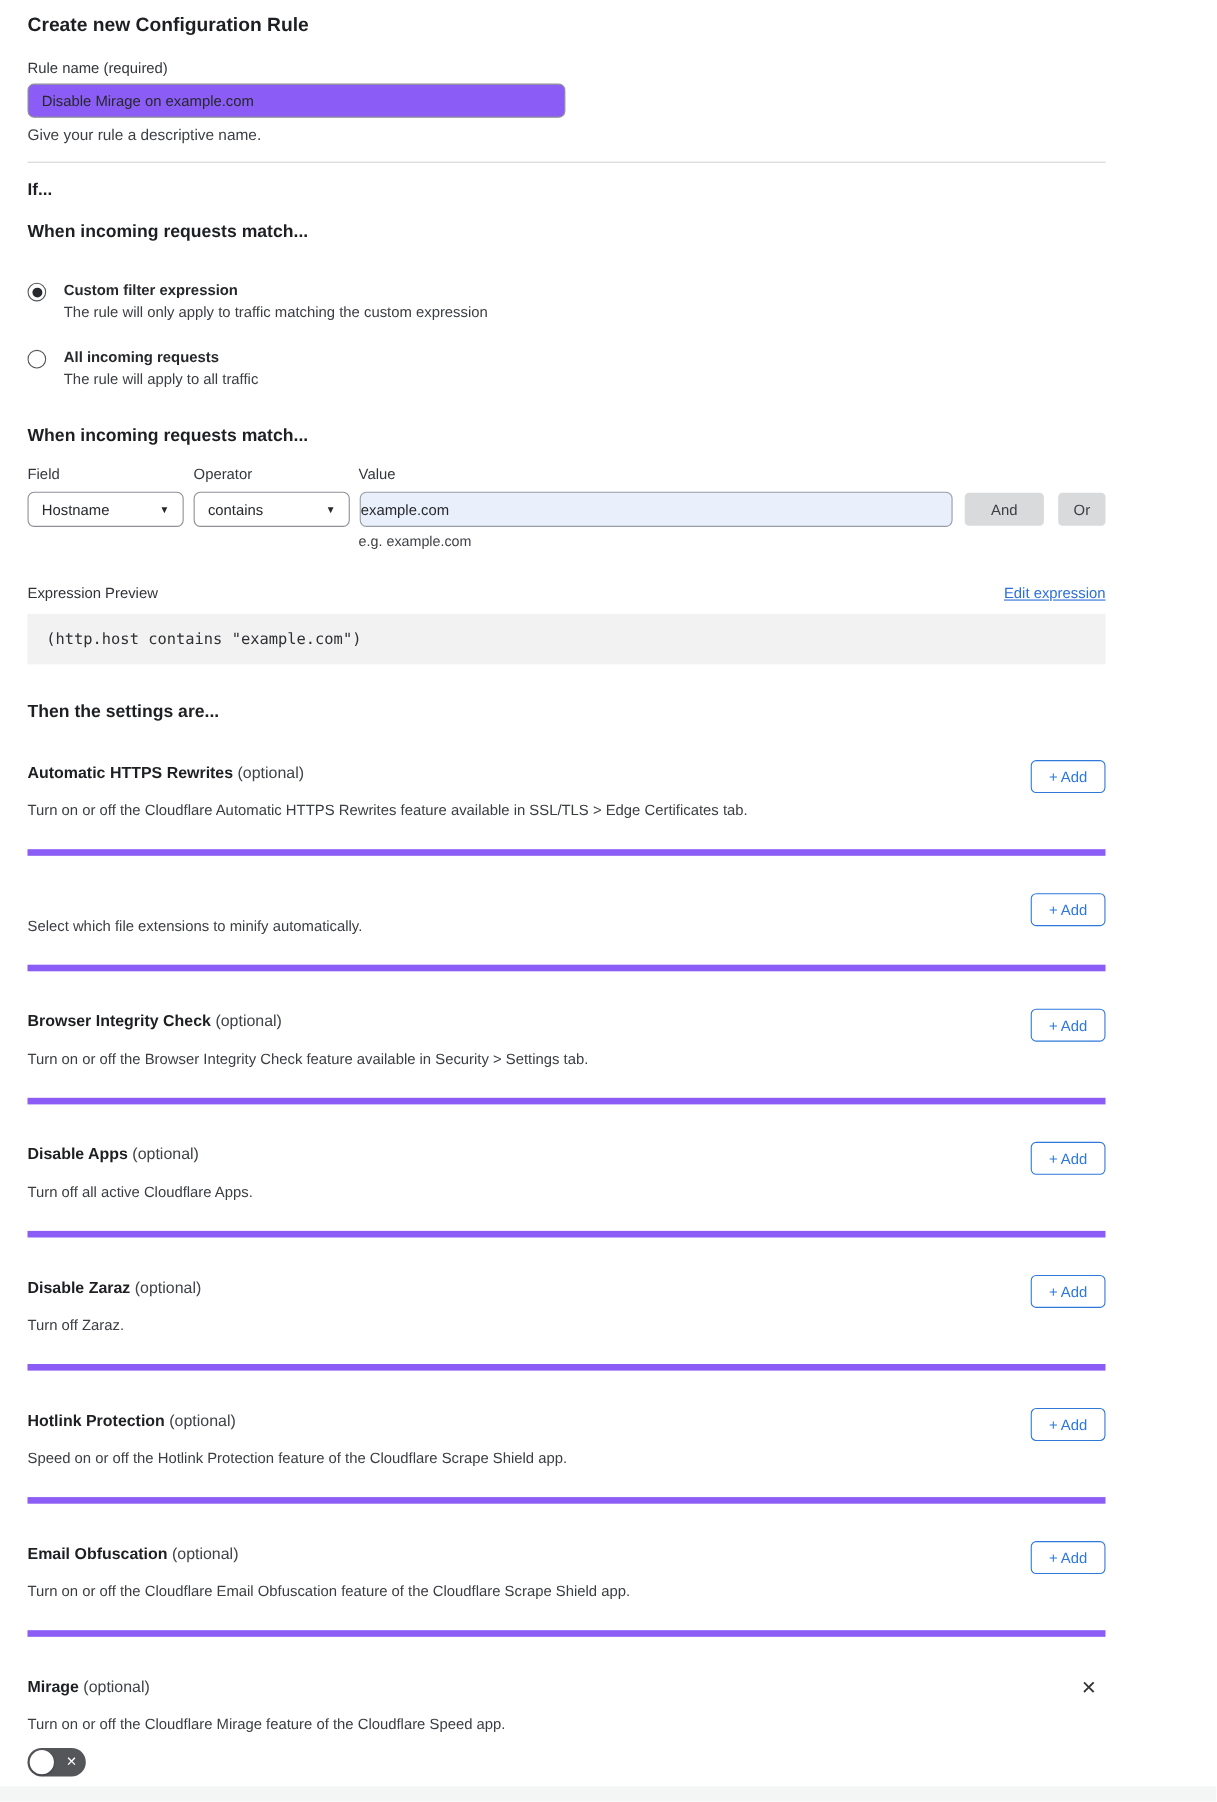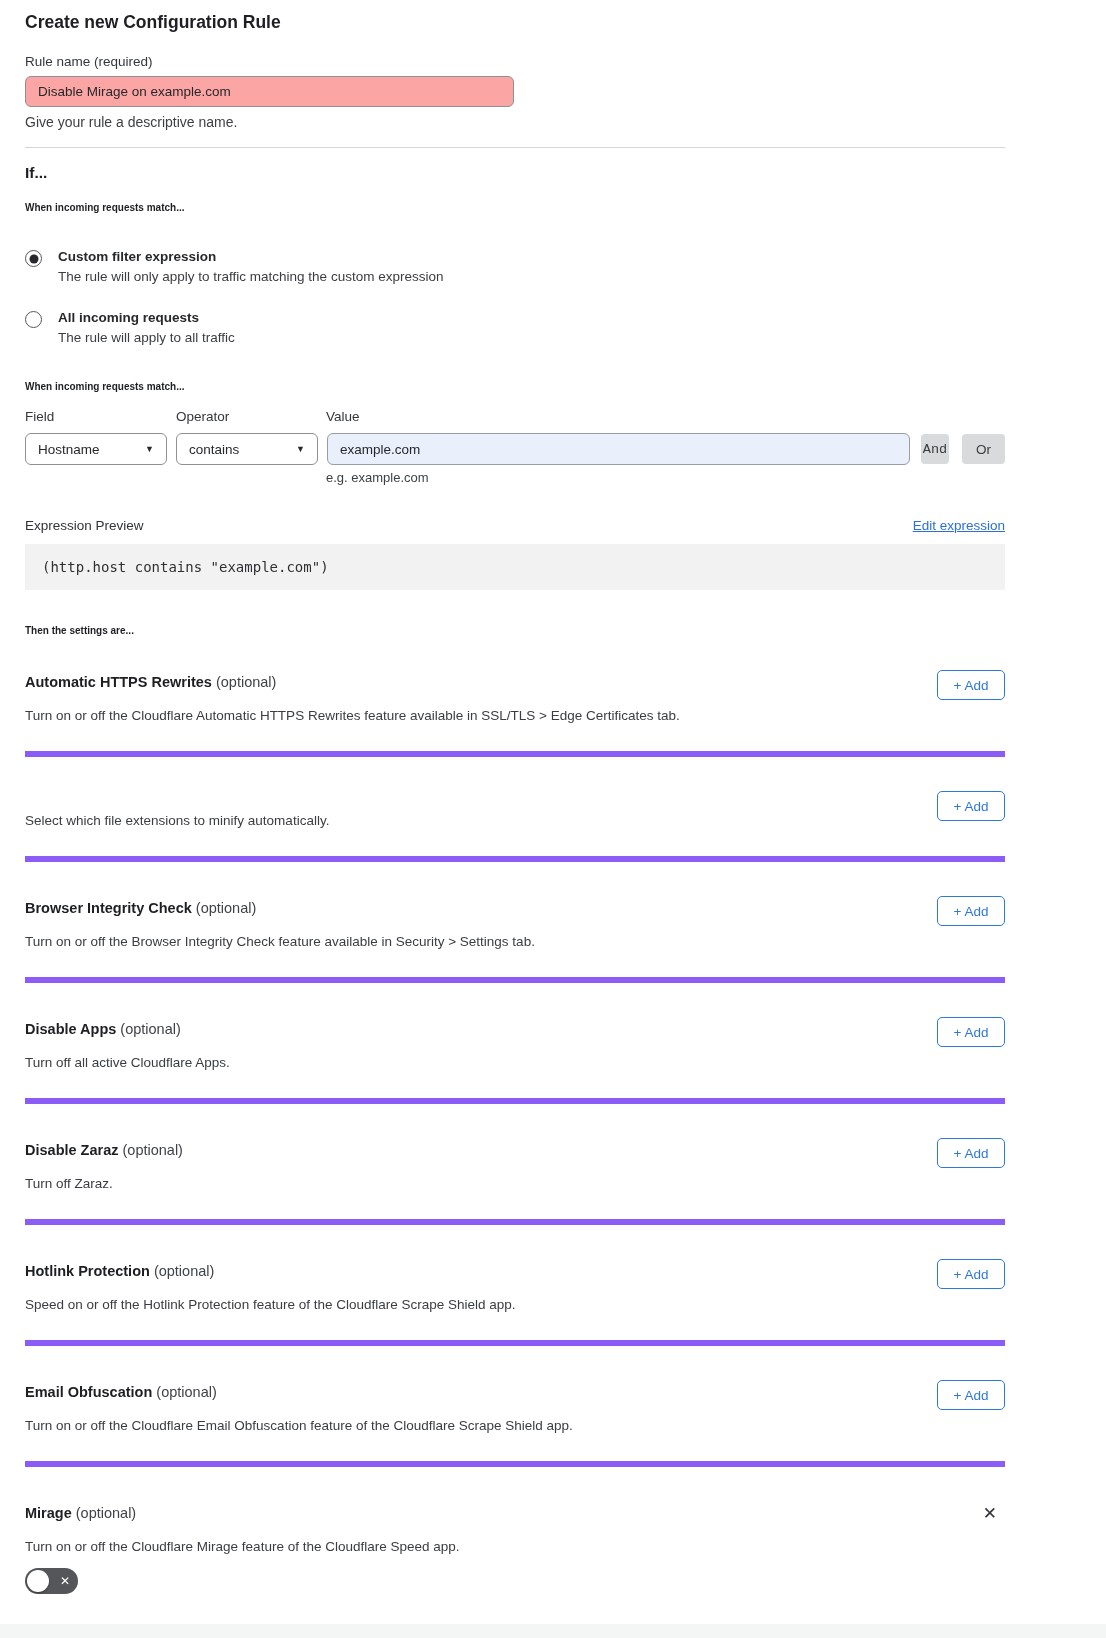--- a/index.html
+++ b/index.html
@@ -5,28 +5,28 @@
   * { margin:0; padding:0; box-sizing:border-box; }
   html,body { width:1106px; height:1638px; overflow:hidden; background:#ffffff;
     font-family:"Liberation Sans","DejaVu Sans",sans-serif; color:#26282c; position:relative; }
   .container { width:980px; margin-left:25px; position:relative; }
 
   h1.page-title { margin-top:12px; font-size:17.5px; font-weight:700; color:#1d1f23; }
 
   .field-label { margin-top:21px; font-size:13.5px; color:#33363b; }
   input.text-input { display:block; margin-top:7px; width:489px; height:31px;
     border:1px solid #8e9096; border-radius:6px; padding:0 12px; font-size:13.5px;
-    color:#26282c; font-family:inherit; background:#fca5a5; outline:none; }
+    color:#26282c; font-family:inherit; background:#8b5cf6; outline:none; }
   .helper { margin-top:7px; font-size:14px; color:#3c3f44; }
 
   .divider { border:none; border-top:1px solid #d4d5d7; height:0; }
   .divider.top { margin-top:17px; }
 
   h2.if-heading { margin-top:16px; font-size:15.5px; font-weight:700; color:#1d1f23; }
-  h3.sub-heading { font-size:10px; font-weight:700; color:#1d1f23; }
+  h3.sub-heading { font-size:16px; font-weight:700; color:#1d1f23; }
   h3.match-1 { margin-top:20px; }
   h3.match-2 { margin-top:36px; }
   h3.then-heading { margin-top:35px; }
 
   .radio-option { display:flex; margin-top:26px; }
   .radio-option.second { margin-top:36px; }
   .radio-circle { flex:0 0 auto; width:17px; height:17px; border:1px solid #54575c;
     border-radius:50%; margin-right:16px; margin-top:1px; position:relative; background:#fff; }
   .radio-option.selected .radio-circle::after { content:""; position:absolute; width:9px; height:9px;
     border-radius:50%; background:#26282c; left:50%; top:50%; transform:translate(-50%,-50%); }
@@ -35,25 +35,25 @@
 
   .builder-labels { margin-top:17px; display:flex; font-size:13.5px; color:#33363b; }
   .builder-labels .lbl-field { width:151px; }
   .builder-labels .lbl-operator { width:150px; }
   .builder-row { margin-top:9px; display:flex; align-items:center; }
   .select-box { width:142px; height:32px; border:1px solid #8e9096; border-radius:6px;
     background:#fff; display:flex; align-items:center; justify-content:space-between;
     padding:0 12px; font-size:13.5px; color:#26282c; margin-right:9px; cursor:pointer; }
   .select-box .chevron { font-size:9px; color:#26282c; line-height:1; }
   .value-input { flex:1 1 auto; height:32px; border:1px solid #979ca6; border-radius:6px;
-    background:#e9f0fb; padding:0 12px; font-size:13.5px; color:#26282c;
+    background:#e9f0fb; padding:0 0; font-size:13.5px; color:#26282c;
     font-family:inherit; outline:none; }
   .andor-btn { height:30px; border:none; border-radius:4px; background:#d9dadb; color:#3a3d42;
     font-size:13.5px; font-family:inherit; cursor:pointer; }
-  .btn-and { width:28px; margin-left:11px;font-family:Liberation Mono, monospace; }
+  .btn-and { width:72px; margin-left:11px; }
   .btn-or { width:43px; margin-left:13px; }
   .hint { margin-top:5px; margin-left:301px; font-size:13px; color:#3c3f44; }
 
   .preview-row { margin-top:33px; display:flex; justify-content:space-between; align-items:baseline; }
   .preview-label { font-size:13.5px; color:#303338; }
   .edit-link { font-size:13.5px; color:#2b6fdb; text-decoration:underline; cursor:pointer; }
   .code-box { margin-top:11px; height:46px; background:#f2f2f2; display:flex; align-items:center;
     padding:0 17px; font-family:"DejaVu Sans Mono","Liberation Mono",monospace;
     font-size:14px; color:#2e3033; }
 

